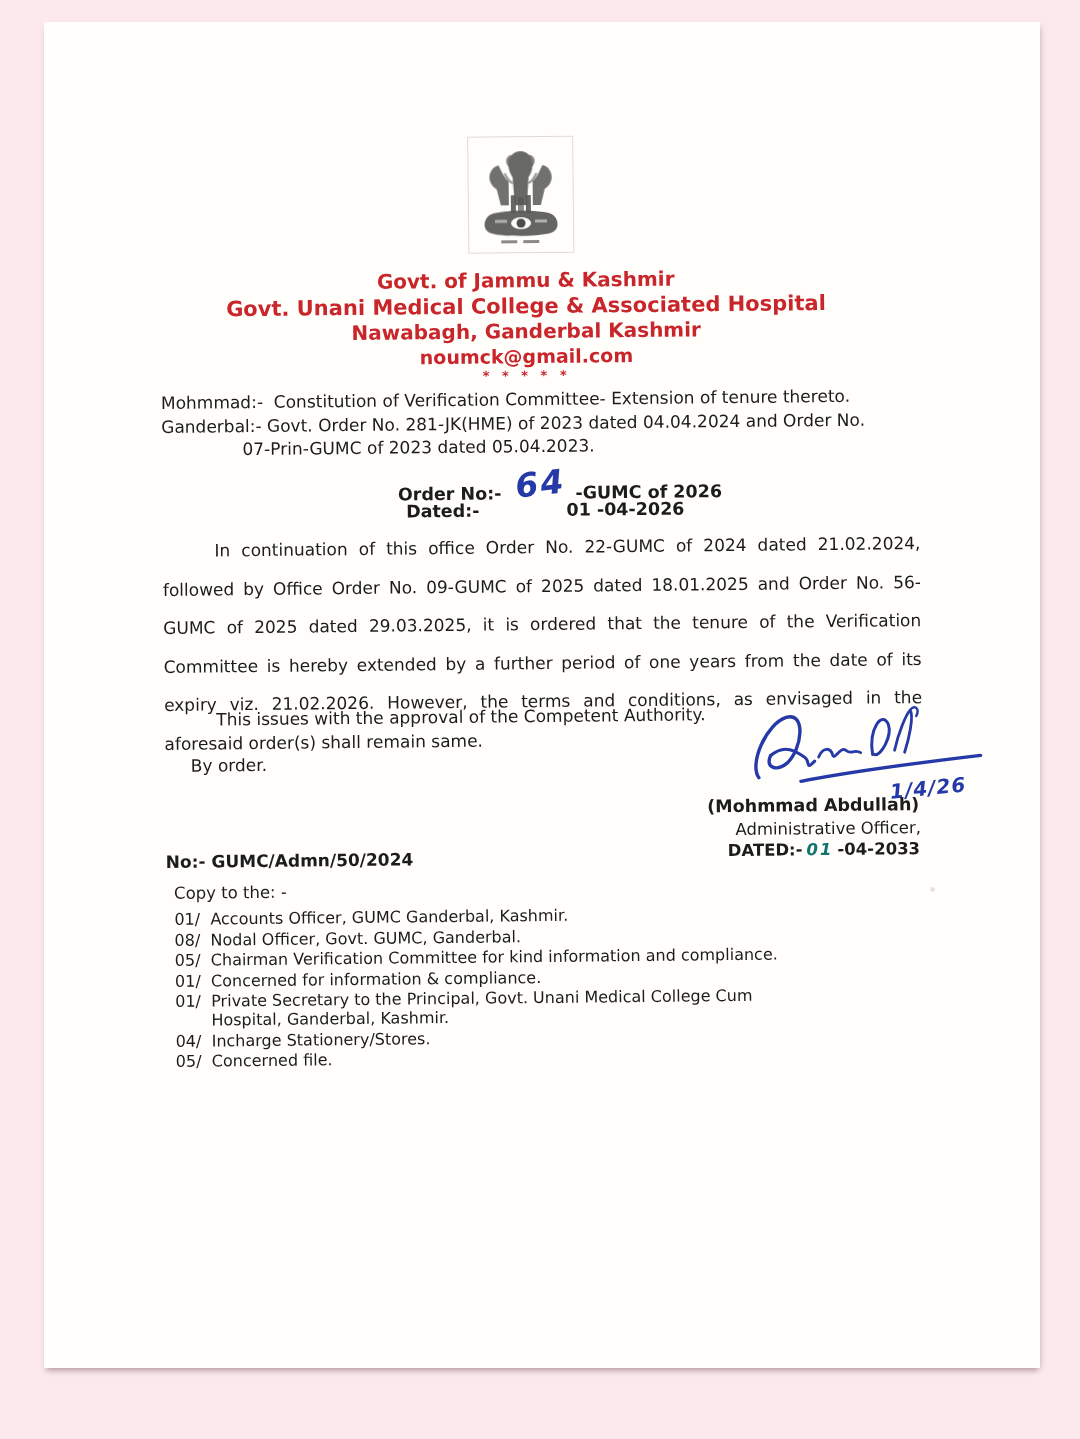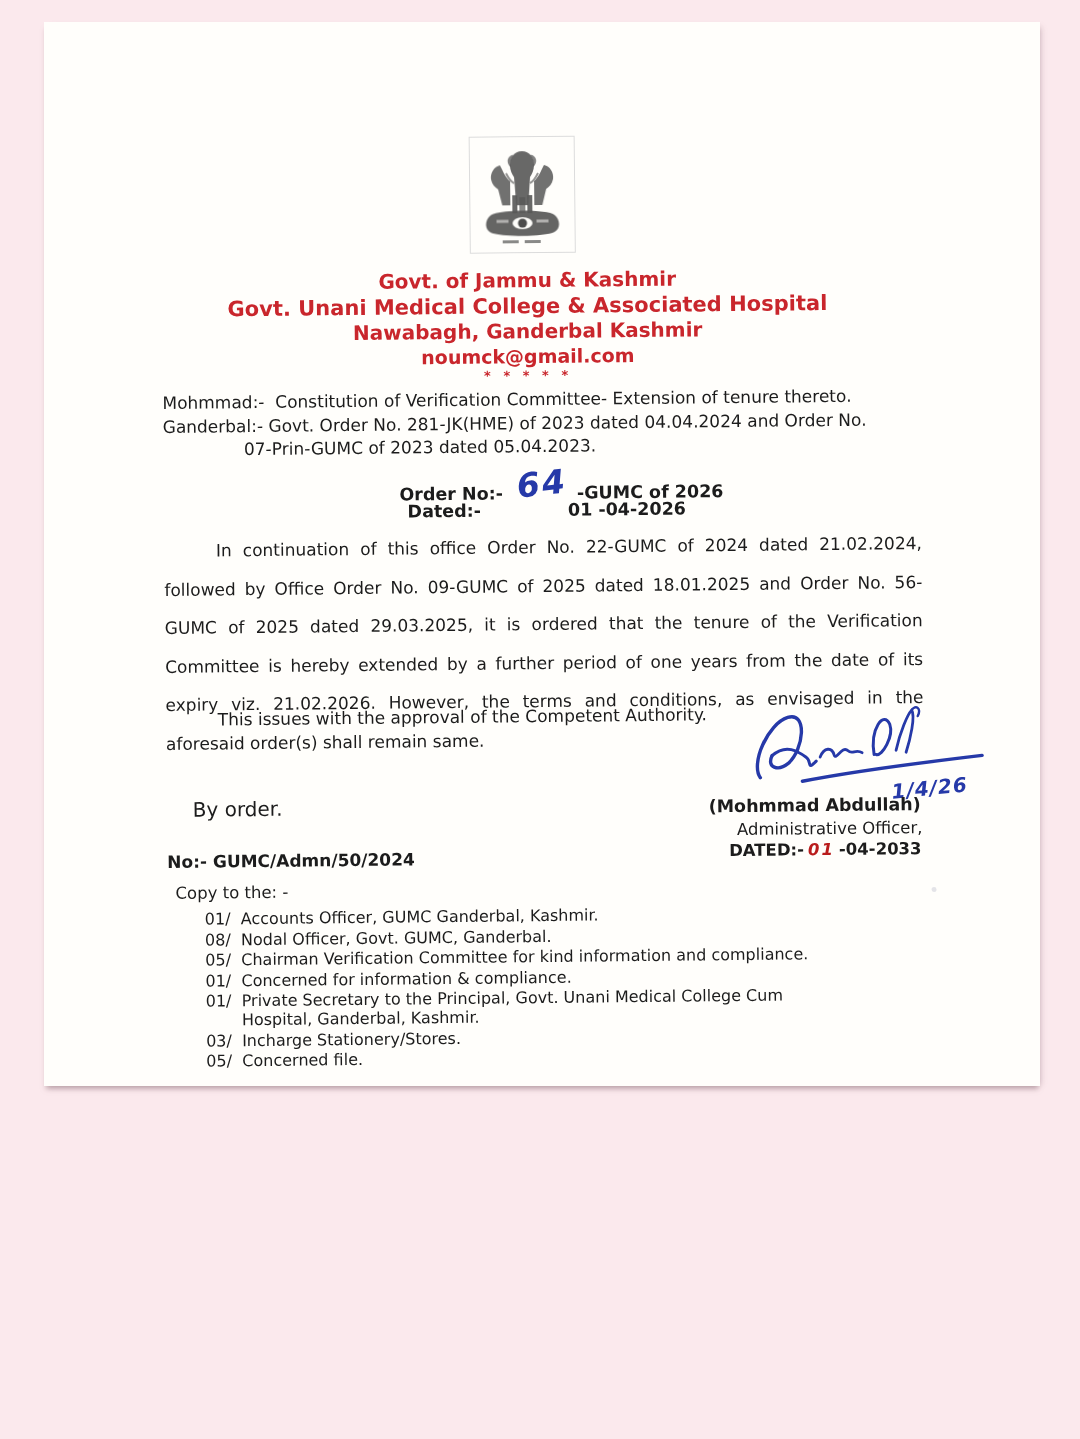--- a/index.html
+++ b/index.html
@@ -4,21 +4,21 @@
 <style>
   * { margin:0; padding:0; box-sizing:border-box; }
   html,body { width:1080px; height:1439px; overflow:hidden; }
   body {
     background:#fbe9ed;
     font-family:"DejaVu Sans","Liberation Sans",sans-serif;
     color:#1c1c1c;
     position:relative;
   }
   .paper {
-    position:absolute; left:44px; top:22px; width:996px; height:1064px;
+    position:absolute; left:44px; top:22px; width:996px; height:1346px;
     background:#fffefb;
     box-shadow:0 5px 5px -2px rgba(150,118,128,.55), 4px 2px 6px -3px rgba(150,118,128,.3);
   }
   .content { position:absolute; inset:0; transform:rotate(-0.6deg); }
 
   
   .emblem-box {
     position:absolute; left:429px; top:114px; width:106px; height:117px;
     border:1px solid #dcdcdc; background:#fffefb;
     display:flex; align-items:center; justify-content:center;
@@ -50,42 +50,42 @@
   }
   .dated-row { padding-left:8px; }
   .dated-row .dval { margin-left:87px; }
 
   
   .body-p1 {
     position:absolute; left:120px; top:506px; width:758px;
     font-size:17px; line-height:38.5px; text-align:justify; text-indent:52px;
   }
   .body-p2 { position:absolute; left:120px; top:684px; font-size:17px; text-indent:52px; }
-  .by-order { position:absolute; left:146px; top:730px; font-size:20px;margin-top:42px; }
+  .by-order { position:absolute; left:146px; top:730px; font-size:17px; }
 
   
   .sig-ink { position:absolute; left:700px; top:686px; width:250px; height:92px; }
   .sig-date {
     position:absolute; left:845px; top:758px; color:#2639a8;
     font-size:20px; font-weight:bold; font-style:italic; transform:rotate(-5deg);
     letter-spacing:1px;
   }
   .sig-name { position:absolute; left:662px; top:776px; font-size:17.5px; font-weight:bold; }
   .sig-title { position:absolute; left:690px; top:800px; font-size:16.5px; }
   .sig-dated { position:absolute; left:682px; top:821px; font-size:16.5px; font-weight:bold; }
-  .hand-01 { color:#b91c1c; font-style:italic; letter-spacing:2px; margin:0 4px; }
+  .hand-01 { color:#0f766e; font-style:italic; letter-spacing:2px; margin:0 4px; }
   .artifact-dot { position:absolute; left:884px; top:869px; width:5px; height:5px;
     background:#e4e4e8; border-radius:50%; }
 
   
   .file-no { position:absolute; left:120px; top:826px; font-size:17px; font-weight:bold; }
   .copy-heading { position:absolute; left:128px; top:858px; font-size:16.5px; }
   .copy-list { position:absolute; left:128px; top:884px; font-size:16px; list-style:none; }
   .copy-item { display:flex; line-height:19px; margin-bottom:1.5px; }
-  .copy-item .no { width:36px; flex:0 0 36px;margin-left:29px; }
+  .copy-item .no { width:36px; flex:0 0 36px; }
   .copy-item .txt { white-space:pre-line; }
 </style>
 </head>
 <body>
 
 <div class="paper">
   <div class="content">
 
     <div class="emblem-box">
       <svg width="92" height="104" viewBox="0 0 92 104">
@@ -189,21 +189,21 @@
           <span class="txt">Concerned for information &amp; compliance.</span>
         </li>
 
         <li class="copy-item">
           <span class="no">01/</span>
           <span class="txt">Private Secretary to the Principal, Govt. Unani Medical College Cum
 Hospital, Ganderbal, Kashmir.</span>
         </li>
 
         <li class="copy-item">
-          <span class="no">03/</span>
+          <span class="no">04/</span>
           <span class="txt">Incharge Stationery/Stores.</span>
         </li>
 
         <li class="copy-item">
           <span class="no">05/</span>
           <span class="txt">Concerned file.</span>
         </li>
       </ul>
 
   </div>

